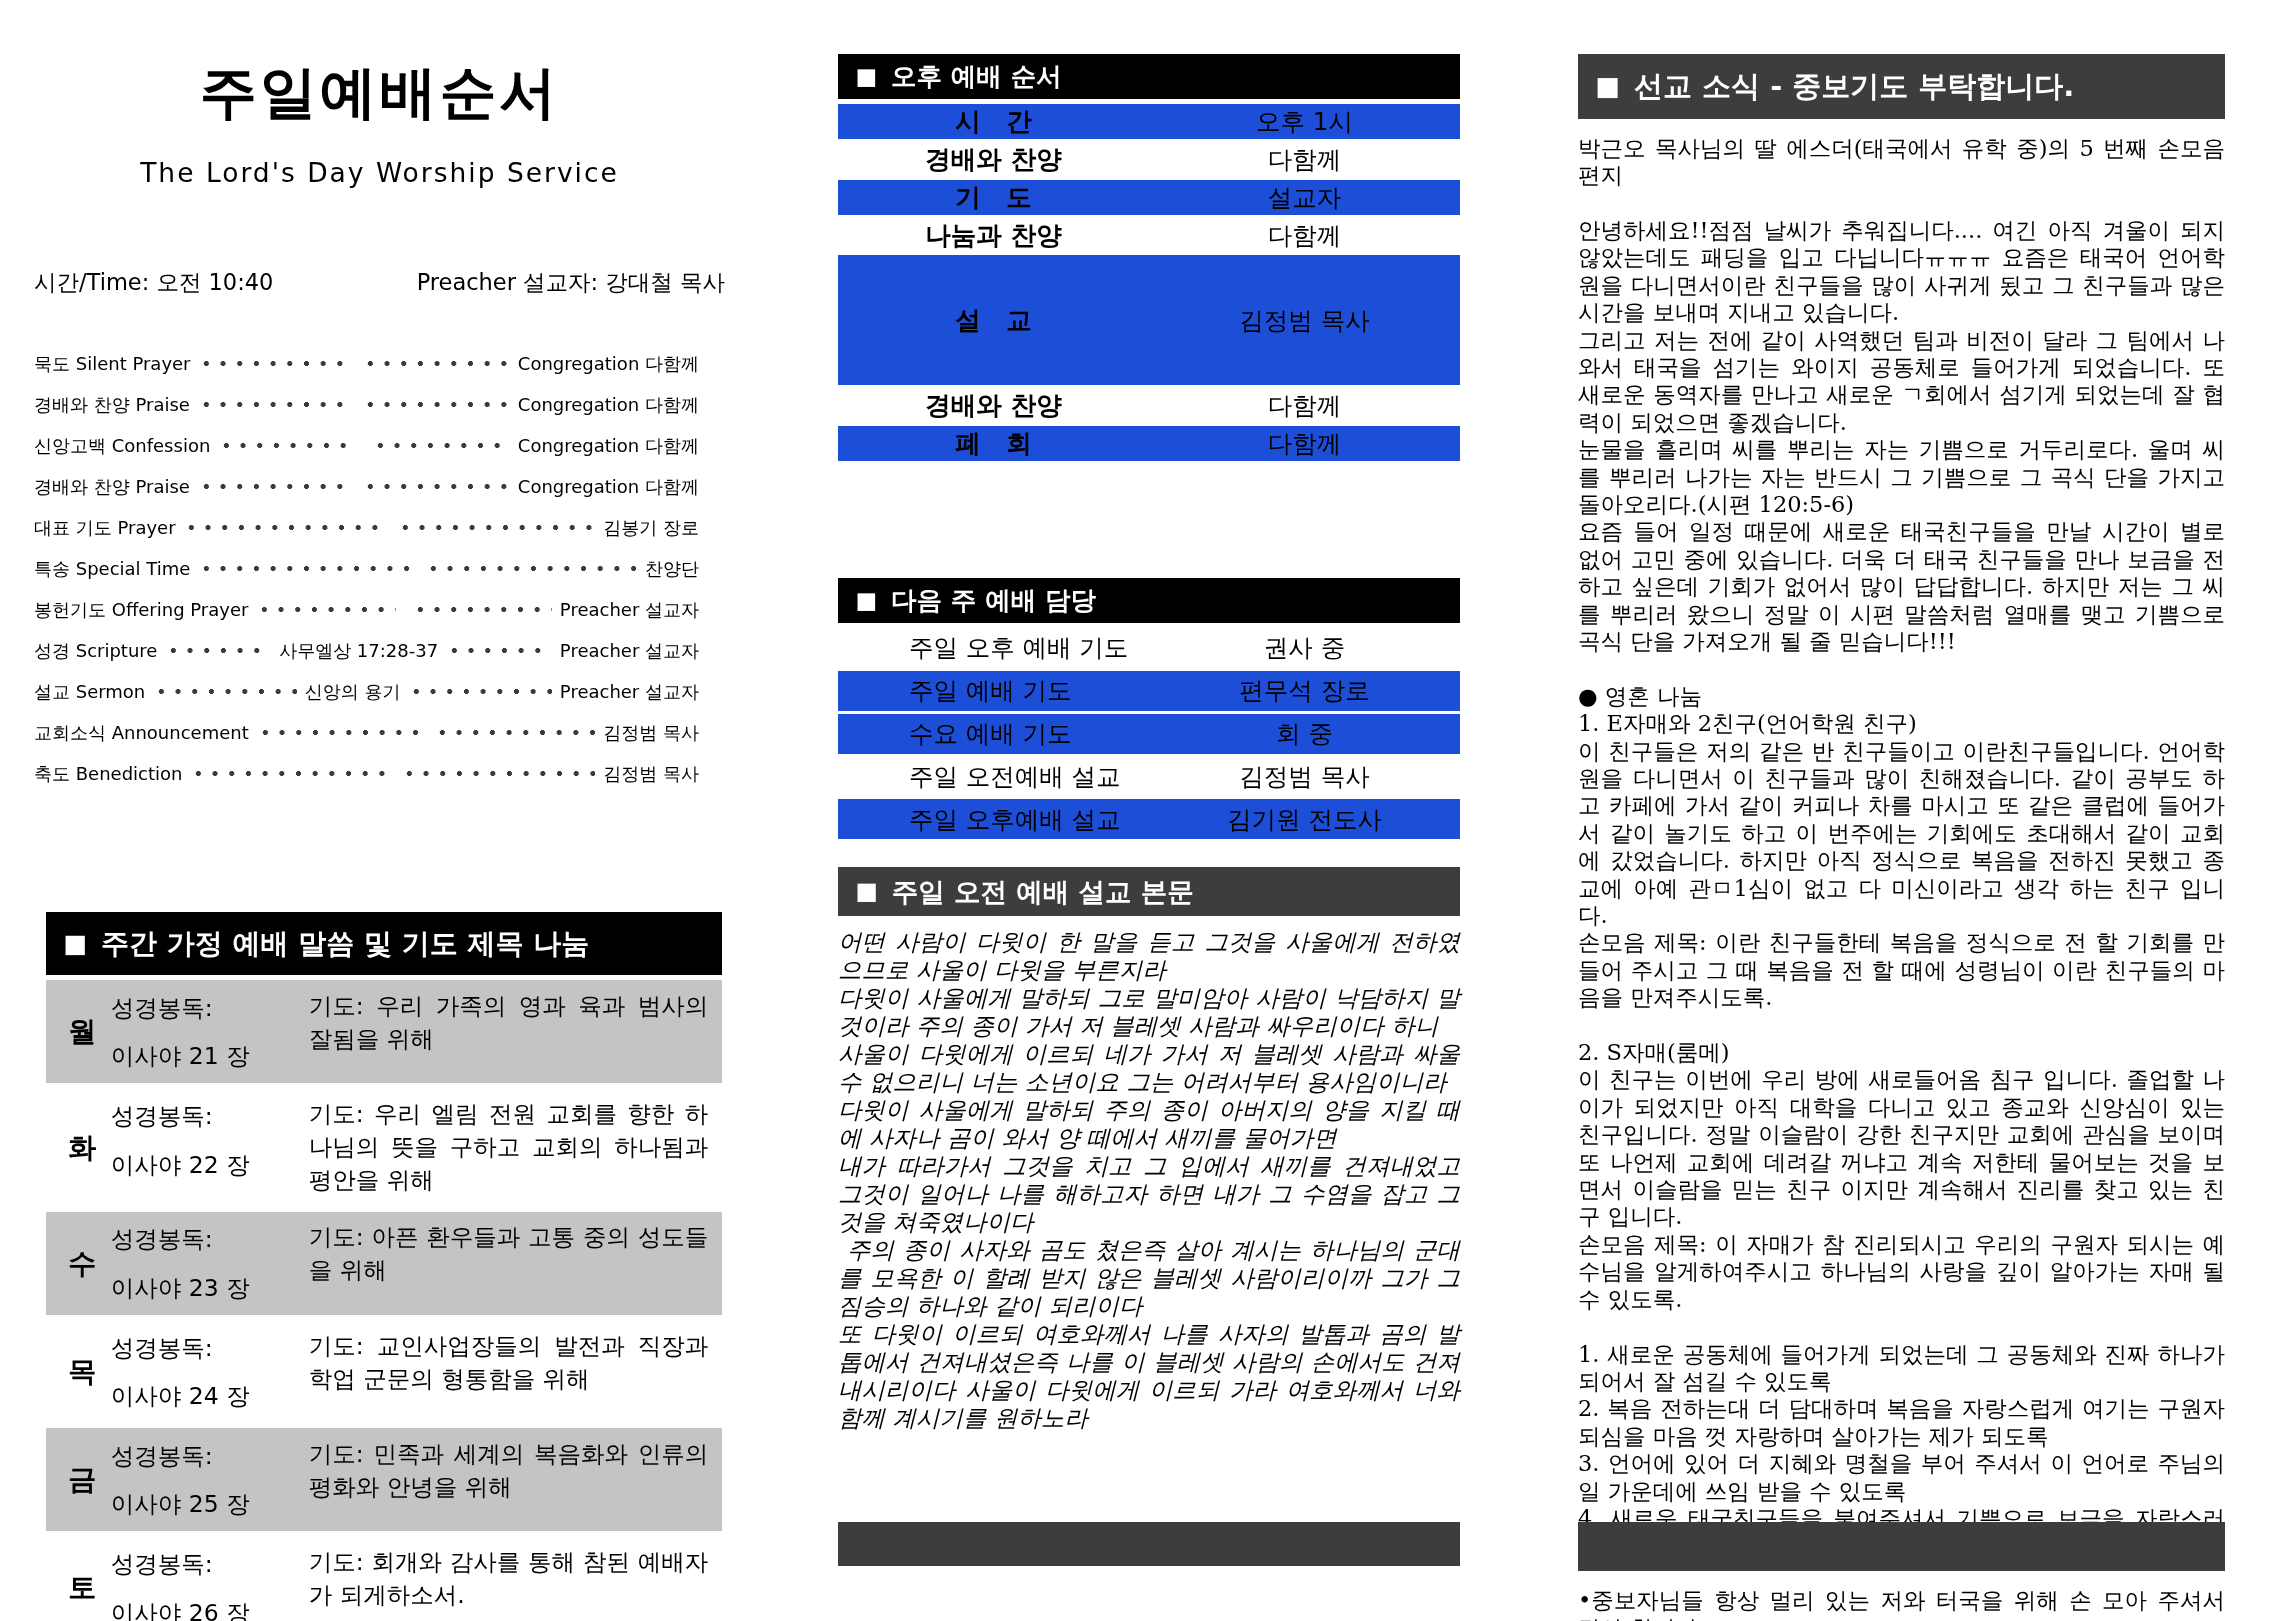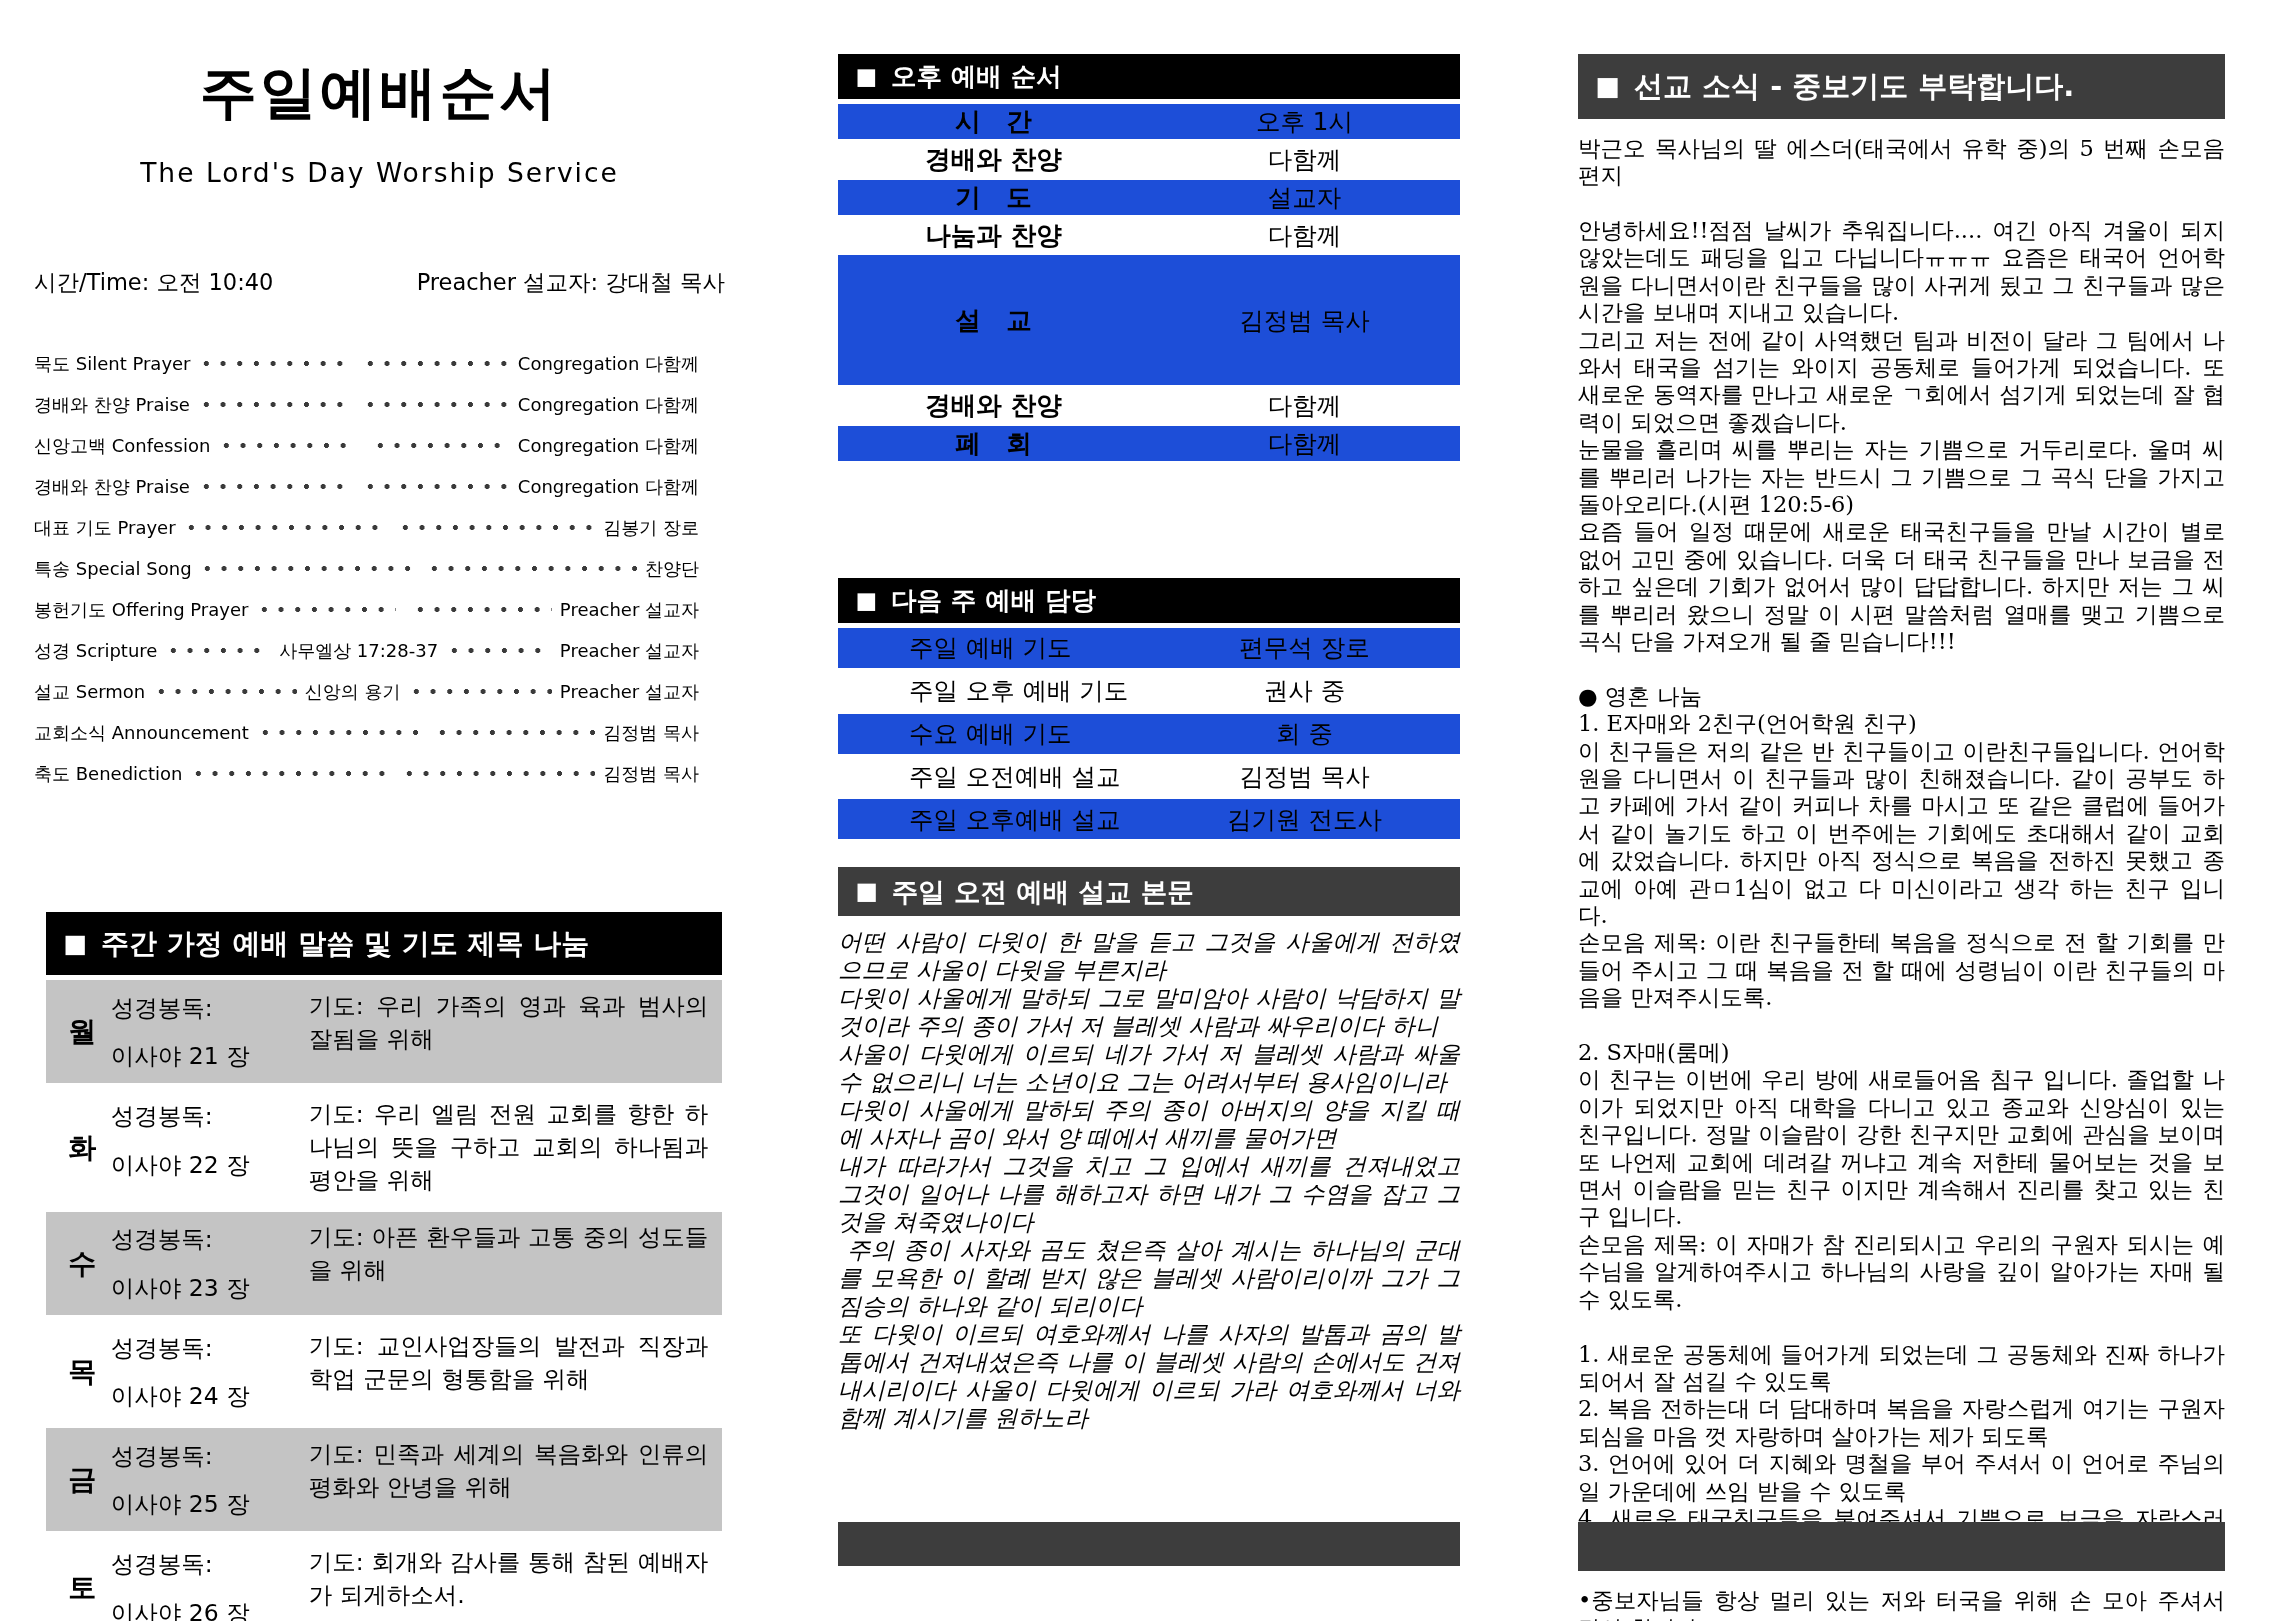--- a/index.html
+++ b/index.html
@@ -111,21 +111,21 @@
 
       <div class="wl-row alt">
         <span class="wl-label">대표 기도 Prayer</span>
         <span class="leader"></span>
 
         <span class="leader"></span>
         <span class="wl-value">김봉기 장로</span>
       </div>
 
       <div class="wl-row">
-        <span class="wl-label">특송 Special Song</span>
+        <span class="wl-label">특송 Special Time</span>
         <span class="leader"></span>
 
         <span class="leader"></span>
         <span class="wl-value">찬양단</span>
       </div>
 
       <div class="wl-row alt">
         <span class="wl-label">봉헌기도 Offering Prayer</span>
         <span class="leader"></span>
 
@@ -274,30 +274,30 @@
       </div>
   </div>
 
   <div class="m-nextweek">
     <div class="tbl-header">
       <span class="hdr-bullet">■</span>
       <span>다음 주 예배 담당</span>
     </div>
     <div>
 
+        <div class="t-row">
+          <div class="t-label">주일 오후 예배 기도</div>
+          <div class="t-value">권사 중</div>
+        </div>
+
         <div class="t-row alt">
           <div class="t-label">주일 예배 기도</div>
           <div class="t-value">편무석 장로</div>
         </div>
 
-        <div class="t-row">
-          <div class="t-label">주일 오후 예배 기도</div>
-          <div class="t-value">권사 중</div>
-        </div>
-
         <div class="t-row alt">
           <div class="t-label">수요 예배 기도</div>
           <div class="t-value">회 중</div>
         </div>
 
         <div class="t-row">
           <div class="t-label">주일 오전예배 설교</div>
           <div class="t-value">김정범 목사</div>
         </div>
 

